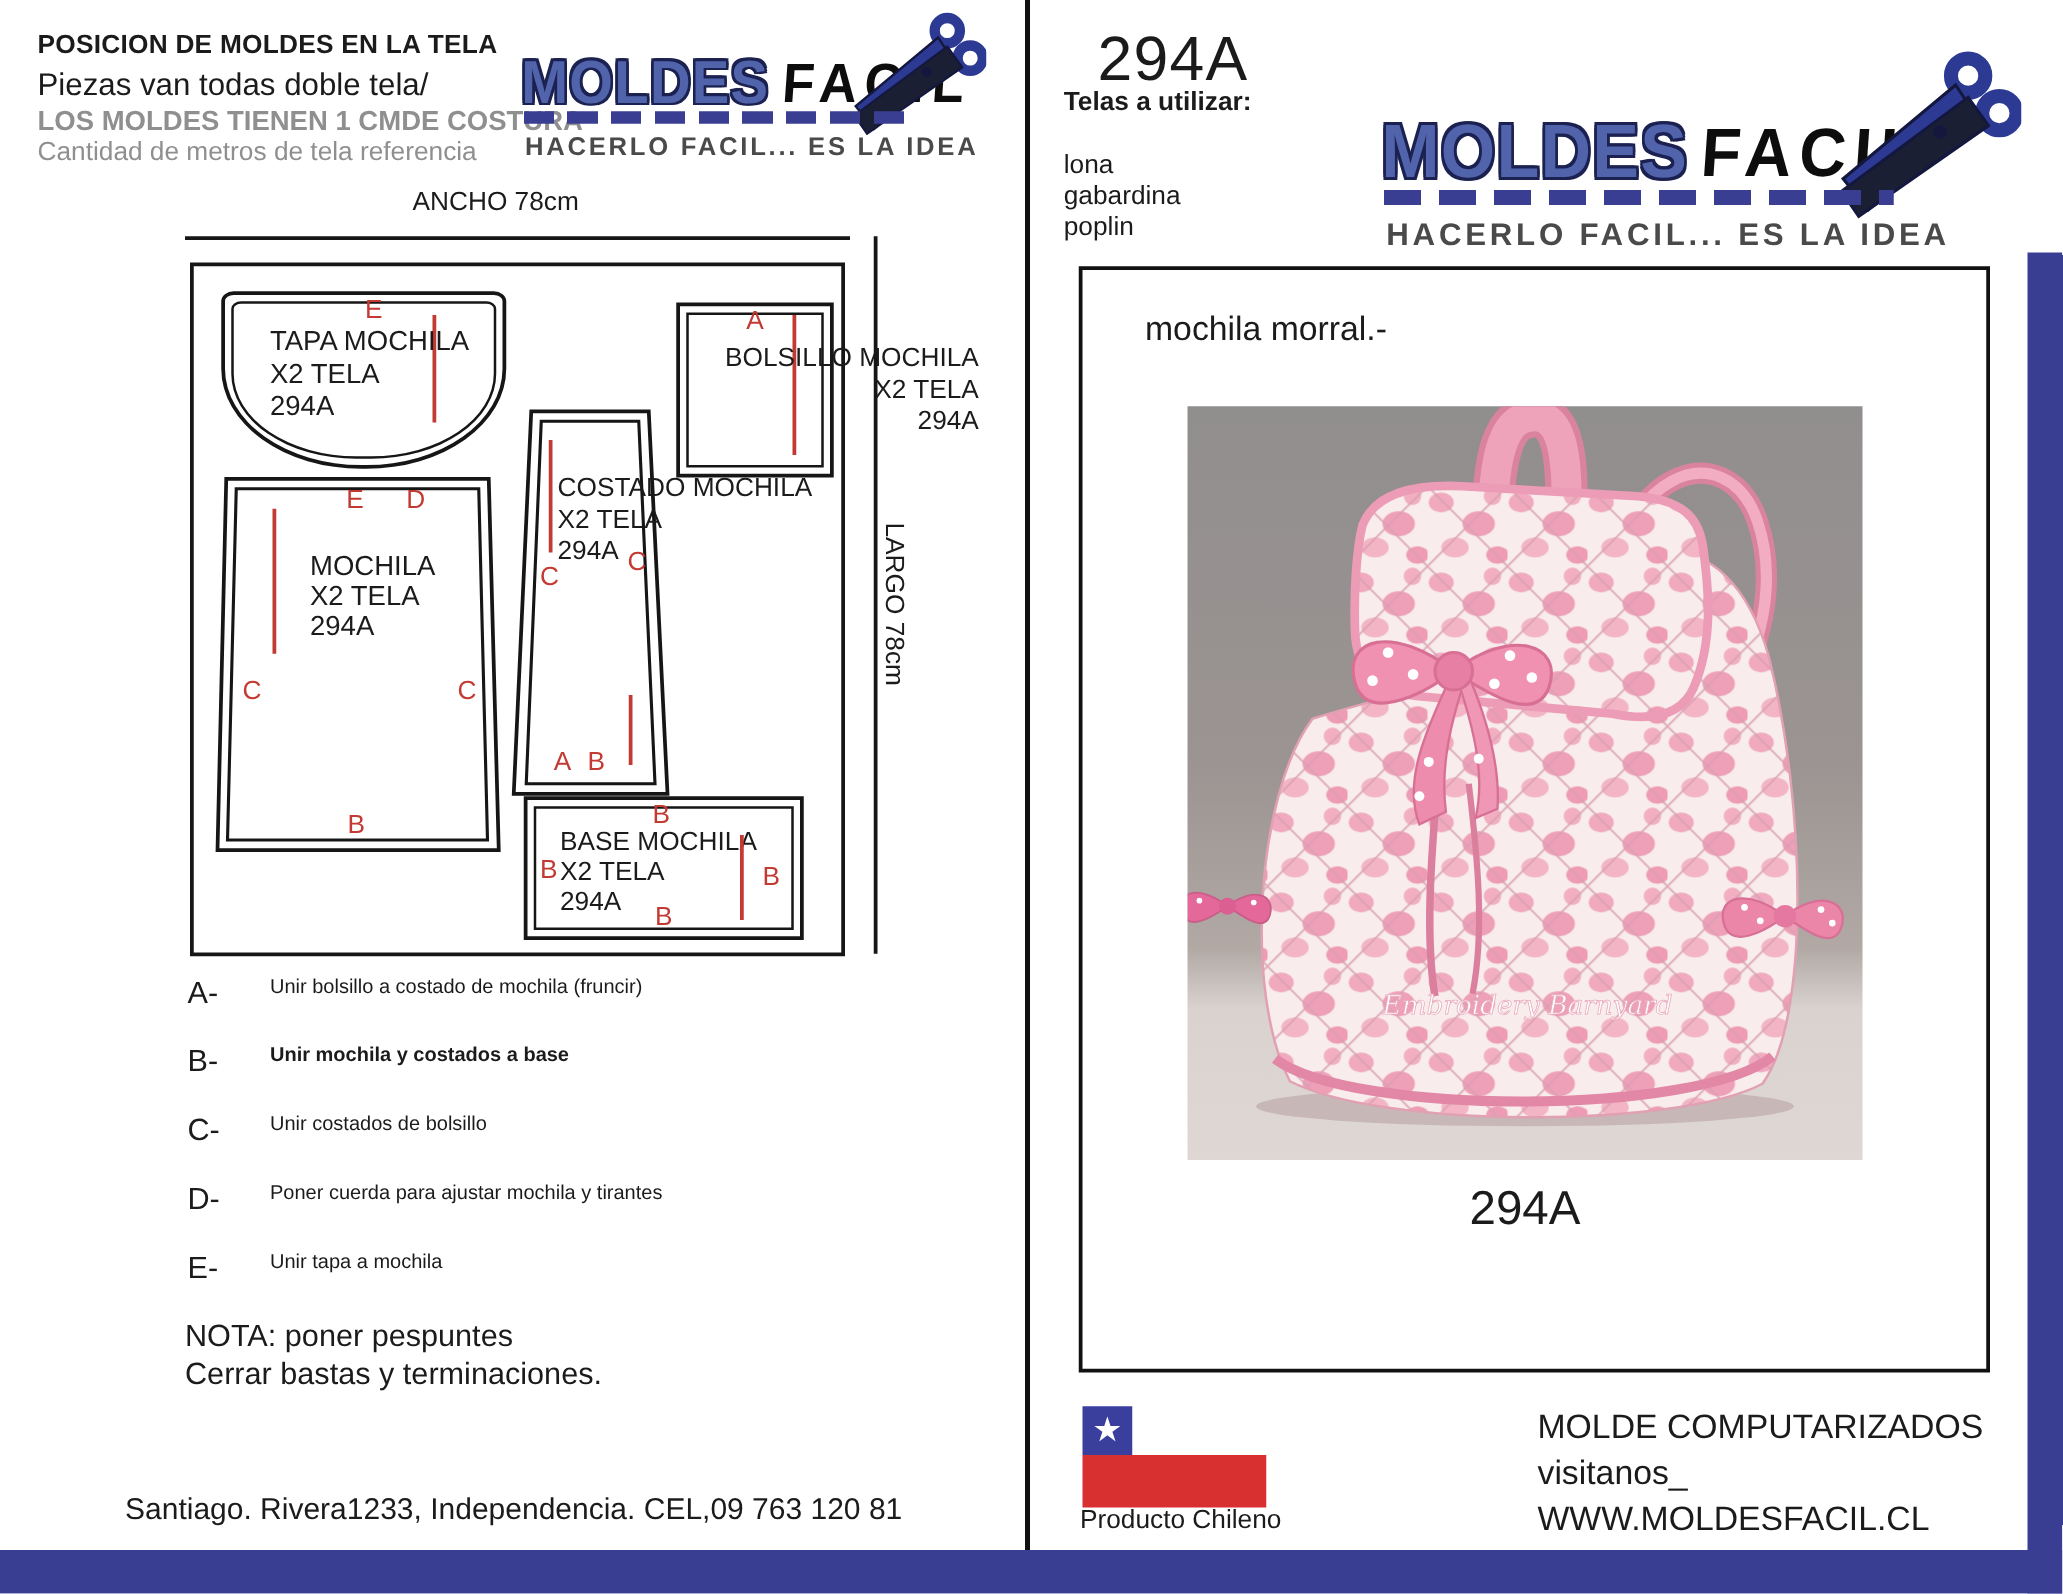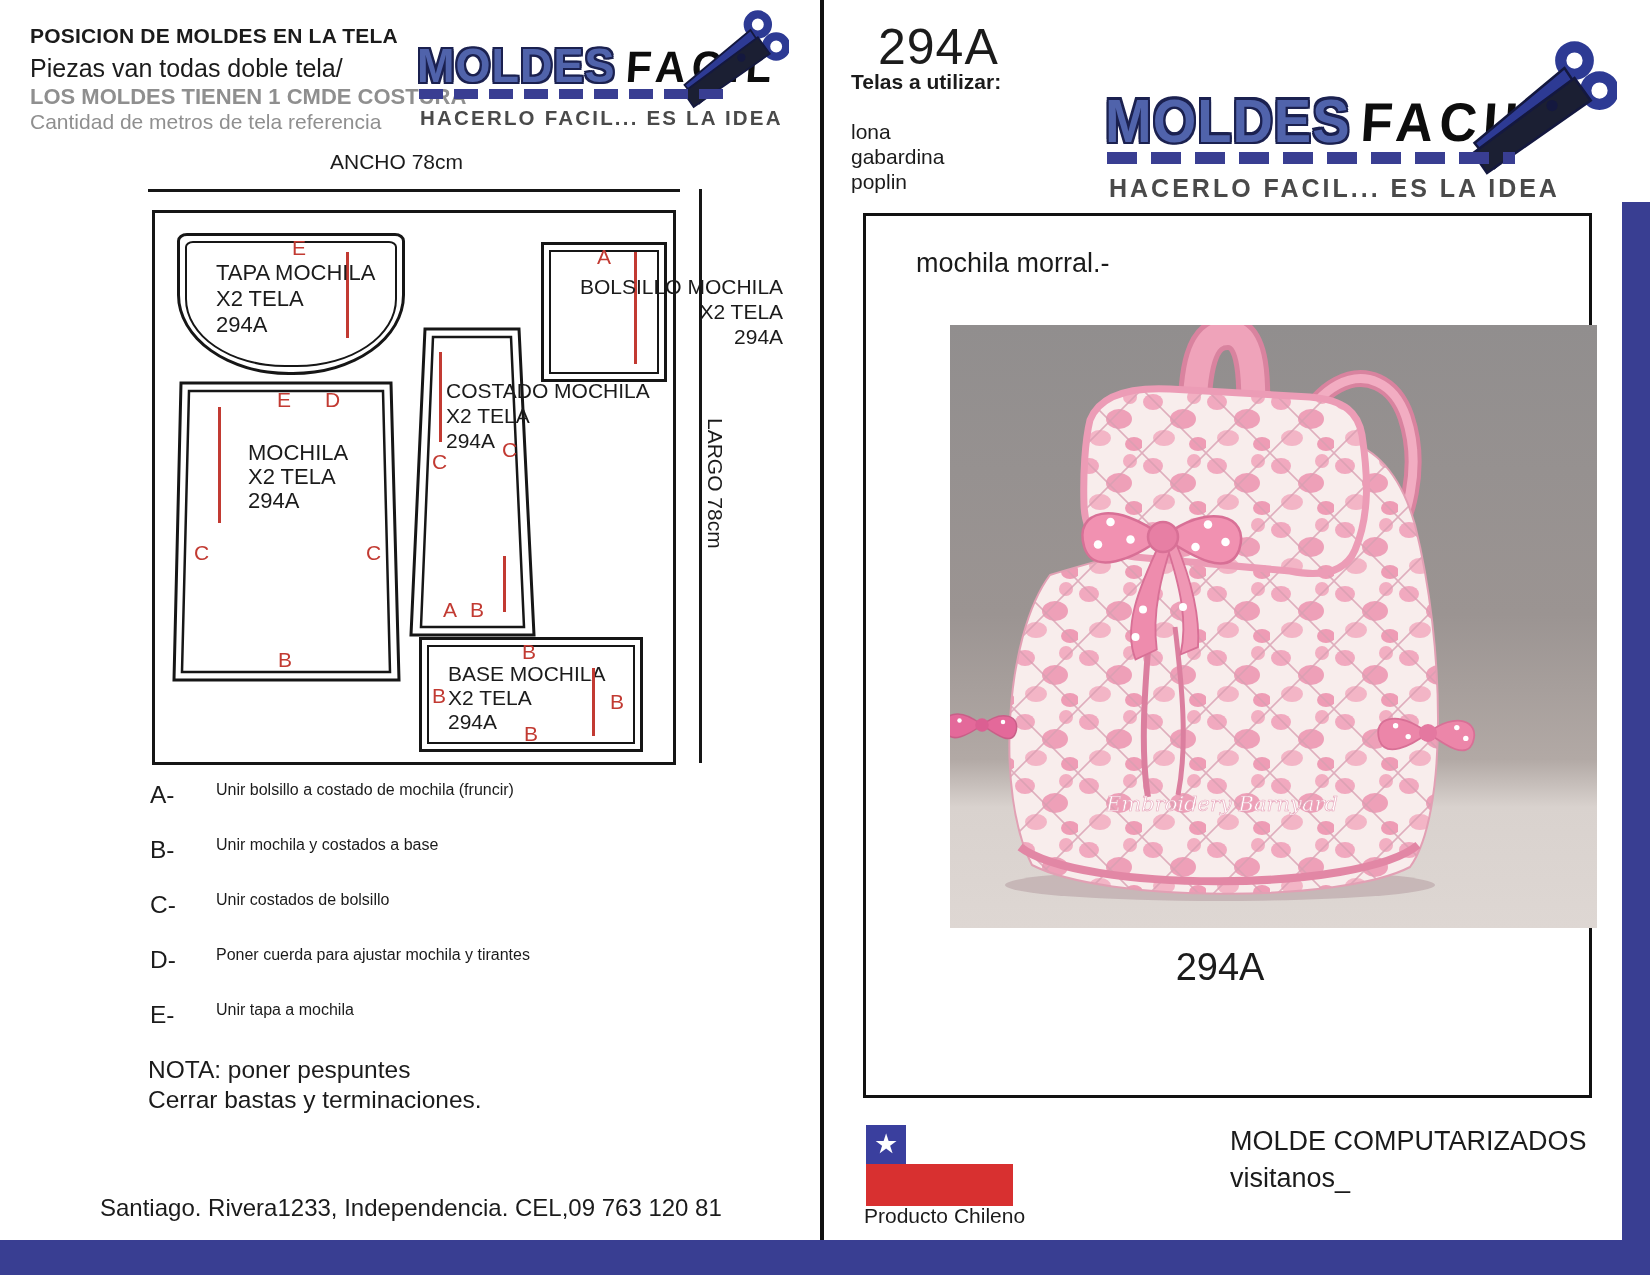--- a/index.html
+++ b/index.html
@@ -76,21 +76,21 @@
   
   .divider{left:820px;top:0;width:4px;height:1245px;background:#111;}
   .bar-bottom{left:0;top:1240px;width:1650px;height:35px;background:var(--accent-blue);}
   .bar-right{left:1622px;top:202px;width:28px;height:1073px;background:var(--accent-blue);}
   
   .code-title{left:878px;top:18px;font-size:50px;letter-spacing:1px;}
   .fab-title{left:851px;top:70px;font-size:21px;font-weight:600;}
   .fab-item{position:absolute;left:851px;font-size:21px;margin-top:22px;}
   .content-box{left:863px;top:213px;width:729px;height:885px;border:3px solid #111;box-sizing:border-box;}
   .product-title{left:916px;top:248px;font-size:27px;}
-  .photo{left:950px;top:325px;width:647px;height:603px;overflow:hidden;
+  .photo{left:950px;top:325px;width:540px;height:603px;overflow:hidden;
     background:linear-gradient(180deg,#918e8e 0%,#9b9492 48%,#b2a9a5 72%,#d9d2ce 80%,#ded7d3 100%);}
   .size-code{left:950px;top:946px;width:540px;text-align:center;font-size:38px;}
   .size-dims{left:950px;top:998px;width:540px;text-align:center;font-size:38px;}
   
   .flag{left:866px;top:1125px;width:147px;height:81px;}
   .flag-canton{position:absolute;left:0;top:0;width:40px;height:39px;background:var(--flag-blue);
     display:flex;align-items:center;justify-content:center;color:#fff;font-size:27px;line-height:1;}
   .flag-white{position:absolute;left:40px;top:0;width:107px;height:39px;background:#fff;}
   .flag-red{position:absolute;left:0;top:39px;width:147px;height:42px;background:var(--flag-red);}
   .flag-caption{left:864px;top:1204px;font-size:21px;}
@@ -191,21 +191,21 @@
   </div>
   <span class="marker" style="left:432px;top:684px;">B</span>
   <span class="marker" style="left:610px;top:690px;">B</span>
   <span class="marker" style="left:524px;top:722px;">B</span>
   <div class="redline" style="left:592px;top:668px;height:68px;"></div>
 
   <div>
     <span class="ins-key" style="top:781px;">A-</span>
     <span class="ins-text" style="top:781px;">Unir bolsillo a costado de mochila (fruncir)</span>
     <span class="ins-key" style="top:836px;">B-</span>
-    <span class="ins-text" style="top:836px;">Unir mochila y costados a base</span>
+    <span class="ins-text" style="top:836px;font-weight:bold;">Unir mochila y costados a base</span>
     <span class="ins-key" style="top:891px;">C-</span>
     <span class="ins-text" style="top:891px;">Unir costados de bolsillo</span>
     <span class="ins-key" style="top:946px;">D-</span>
     <span class="ins-text" style="top:946px;">Poner cuerda para ajustar mochila y tirantes</span>
     <span class="ins-key" style="top:1001px;">E-</span>
     <span class="ins-text" style="top:1001px;">Unir tapa a mochila</span>
   </div>
   <div class="abs note1">NOTA: poner pespuntes</div>
   <div class="abs note2">Cerrar bastas y terminaciones.</div>
   <div class="abs footer-left">Santiago. Rivera1233, Independencia. CEL,09 763 120 81</div>
@@ -319,14 +319,15 @@
     <div class="flag-canton">
         <span>★</span>
       </div>
     <div class="flag-white"></div>
     <div class="flag-red"></div>
   </div>
   <div class="abs flag-caption">Producto Chileno</div>
 
   <div class="abs promo1">MOLDE COMPUTARIZADOS</div>
   <div class="abs promo2">visitanos_</div>
+  <div class="abs promo3">WWW.MOLDESFACIL.CL</div>
 
 </div>
 
 </body></html>

